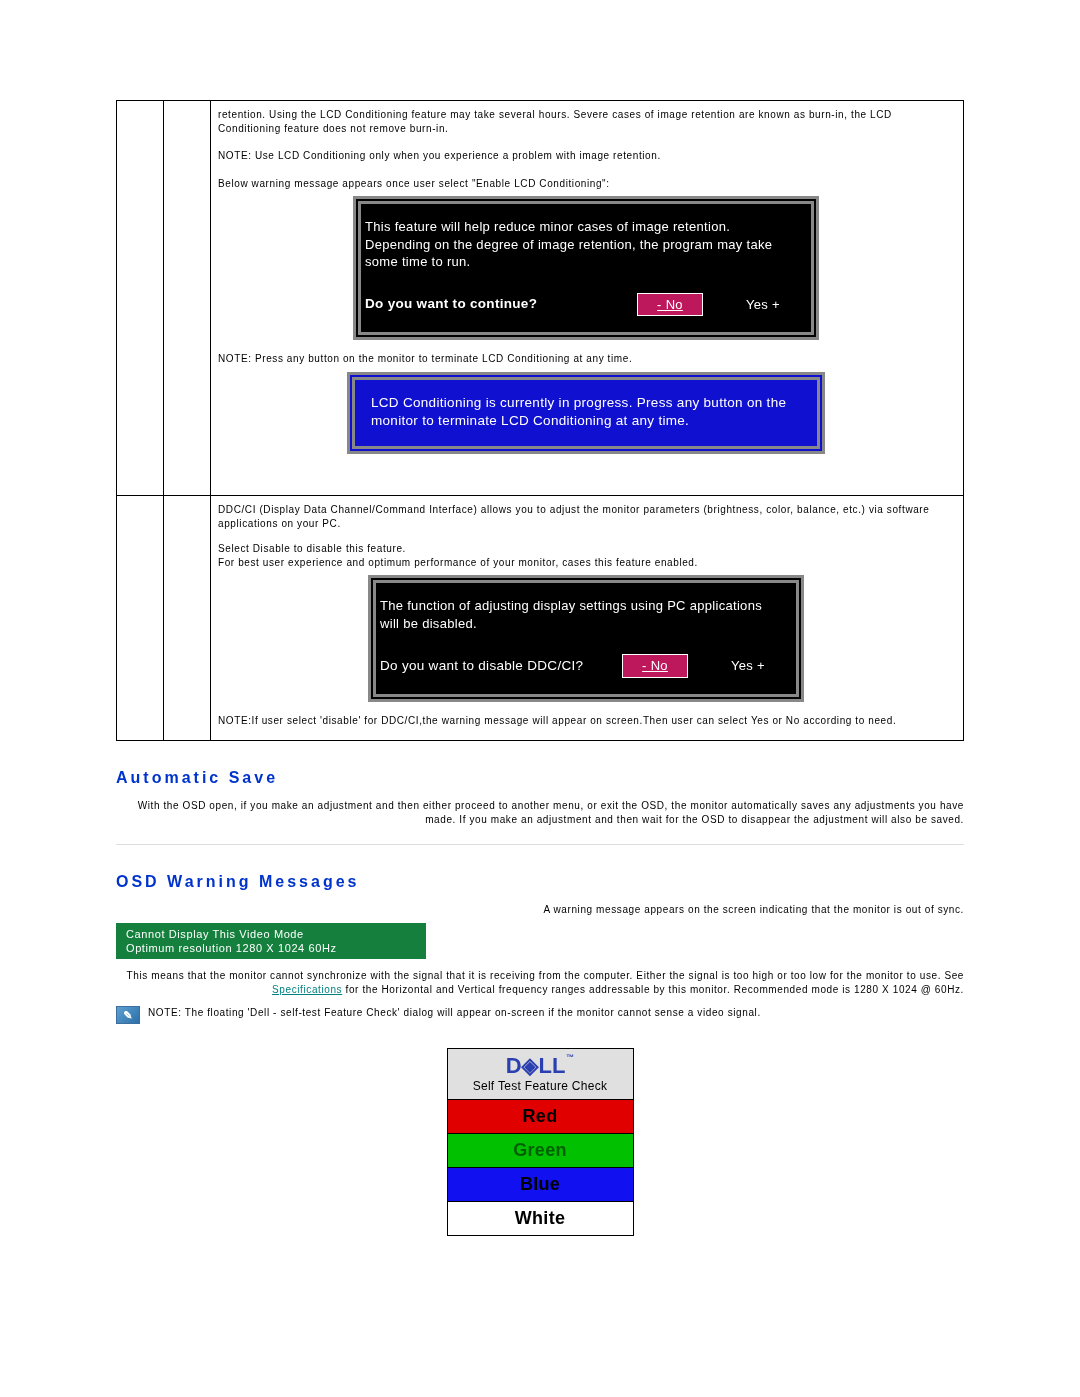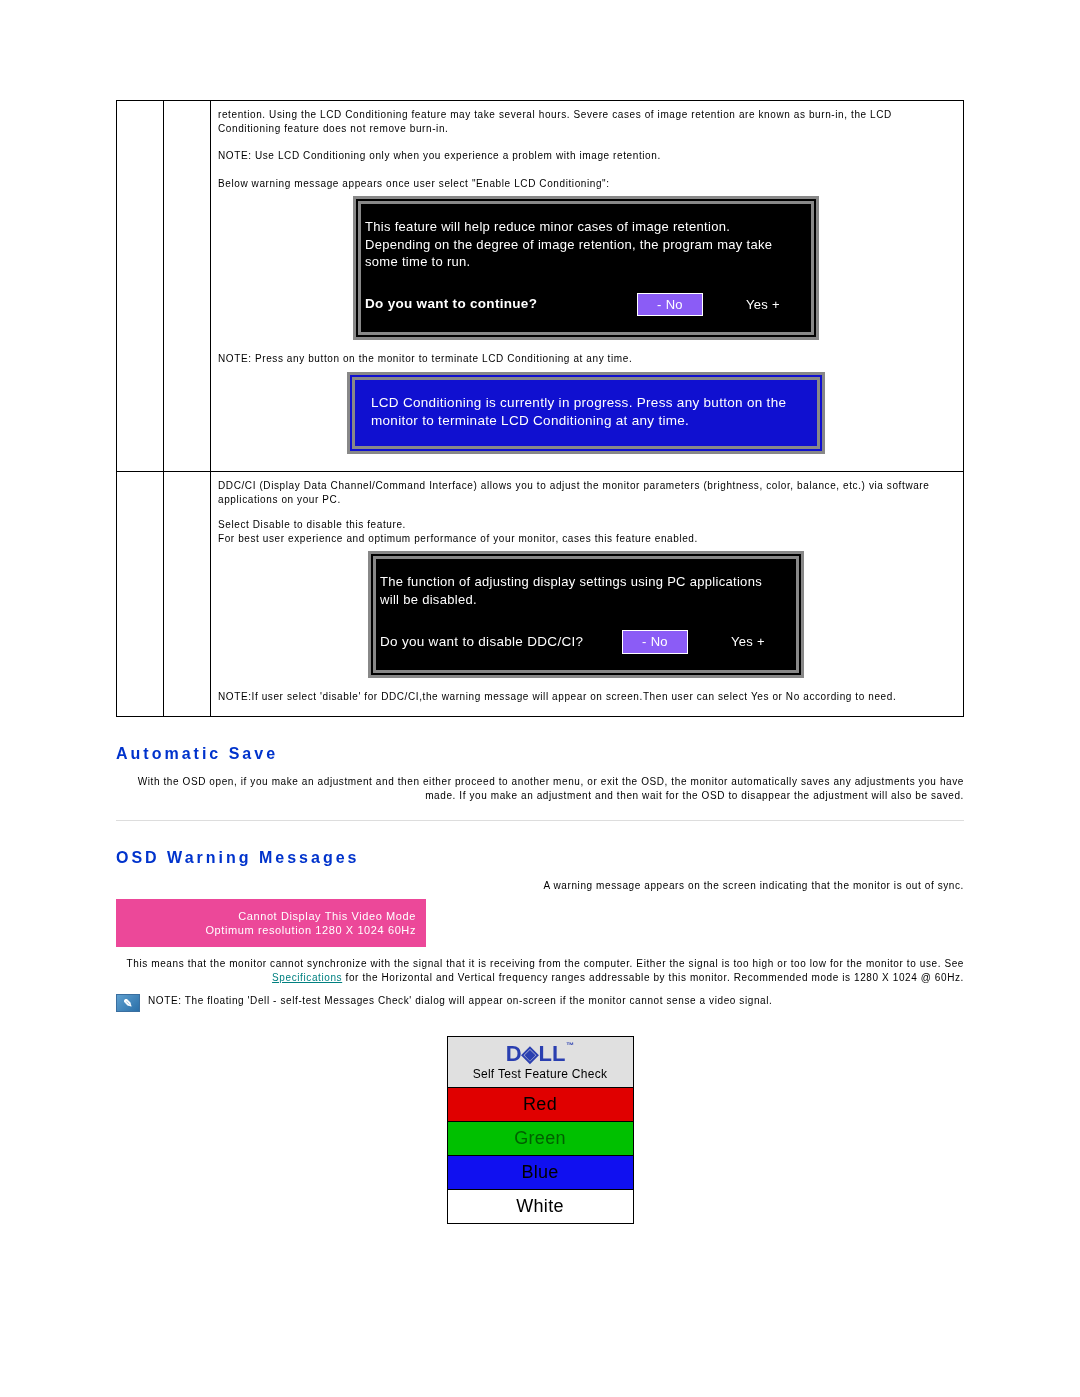--- a/index.html
+++ b/index.html
@@ -103,49 +103,50 @@
     gap: 28px;
   }
   .osd-btn {
     display: inline-block;
     min-width: 48px;
     text-align: center;
     padding: 2px 8px;
     font-size: 13px;
   }
   .osd-btn.selected {
-    background: #8b5cf6;
+    background: #be185d;
     border: 1px solid #fff;
+    text-decoration: underline;
   }
   
   .osd-blue {
     background: #1010d0;
     color: #fff;
     width: 430px;
-    margin: 6px auto 4px auto;
+    margin: 6px auto 28px auto;
     border: 8px double #888;
     padding: 14px 16px 16px 16px;
     font-family: Arial, sans-serif;
     font-size: 13.5px;
     letter-spacing: 0.3px;
     line-height: 1.35;
   }
   .osd-box.small { width: 400px; }
 
   
   .video-mode-bar {
-    background: #ec4899;
+    background: #15803d;
     color: #fff;
     width: 290px;
-    padding: 10px 10px;
+    padding: 4px 10px;
     font-size: 11px;
     letter-spacing: 0.6px;
     line-height: 1.3;
     margin: 6px 0 10px 0;
-    text-align: right;
+    text-align: left;
   }
 
   
   .selftest-wrap {
     width: 185px;
     margin: 12px auto 0 auto;
     border: 1px solid #000;
   }
   .selftest-head {
     background: #e0e0e0;
@@ -162,21 +163,21 @@
     letter-spacing: 0px;
     position: relative;
   }
   .dell-logo .tm {
     font-size: 8px;
     vertical-align: top;
     margin-left: 1px;
   }
   .st-band {
     font-family: Arial, sans-serif;
-    font-weight: normal;
+    font-weight: bold;
     font-size: 18px;
     text-align: center;
     padding: 6px 0;
     border-top: 1px solid #000;
   }
   .st-red   { background:#e00000; color:#000; }
   .st-green { background:#00c000; color:#006000; }
   .st-blue  { background:#1010f0; color:#000; }
   .st-white { background:#fff; color:#000; }
 </style>
@@ -261,21 +262,21 @@
   <p class="body">
     <span>This means that the monitor cannot synchronize with the signal that it is receiving from the computer. Either the signal is too high or too low for the monitor to use.  See </span>
     <a class="link" href="#">Specifications</a>
     <span> for the Horizontal and Vertical frequency ranges addressable by this monitor. Recommended mode is 1280 X 1024 @ 60Hz.</span>
   </p>
 
   <div class="note-row">
     <div class="note-icon">✎</div>
     <div class="note-text">
       <span>NOTE:</span>
-      <span> The floating 'Dell - self-test Messages Check' dialog will appear on-screen if the monitor cannot sense a video signal.</span>
+      <span> The floating 'Dell - self-test Feature Check' dialog will appear on-screen if the monitor cannot sense a video signal.</span>
     </div>
   </div>
 
   <div class="selftest-wrap">
     <div class="selftest-head">
       <span class="dell-logo">
         <span>D◈LL</span><span class="tm">™</span>
       </span><br>
       <span>Self Test Feature Check</span>
     </div>

